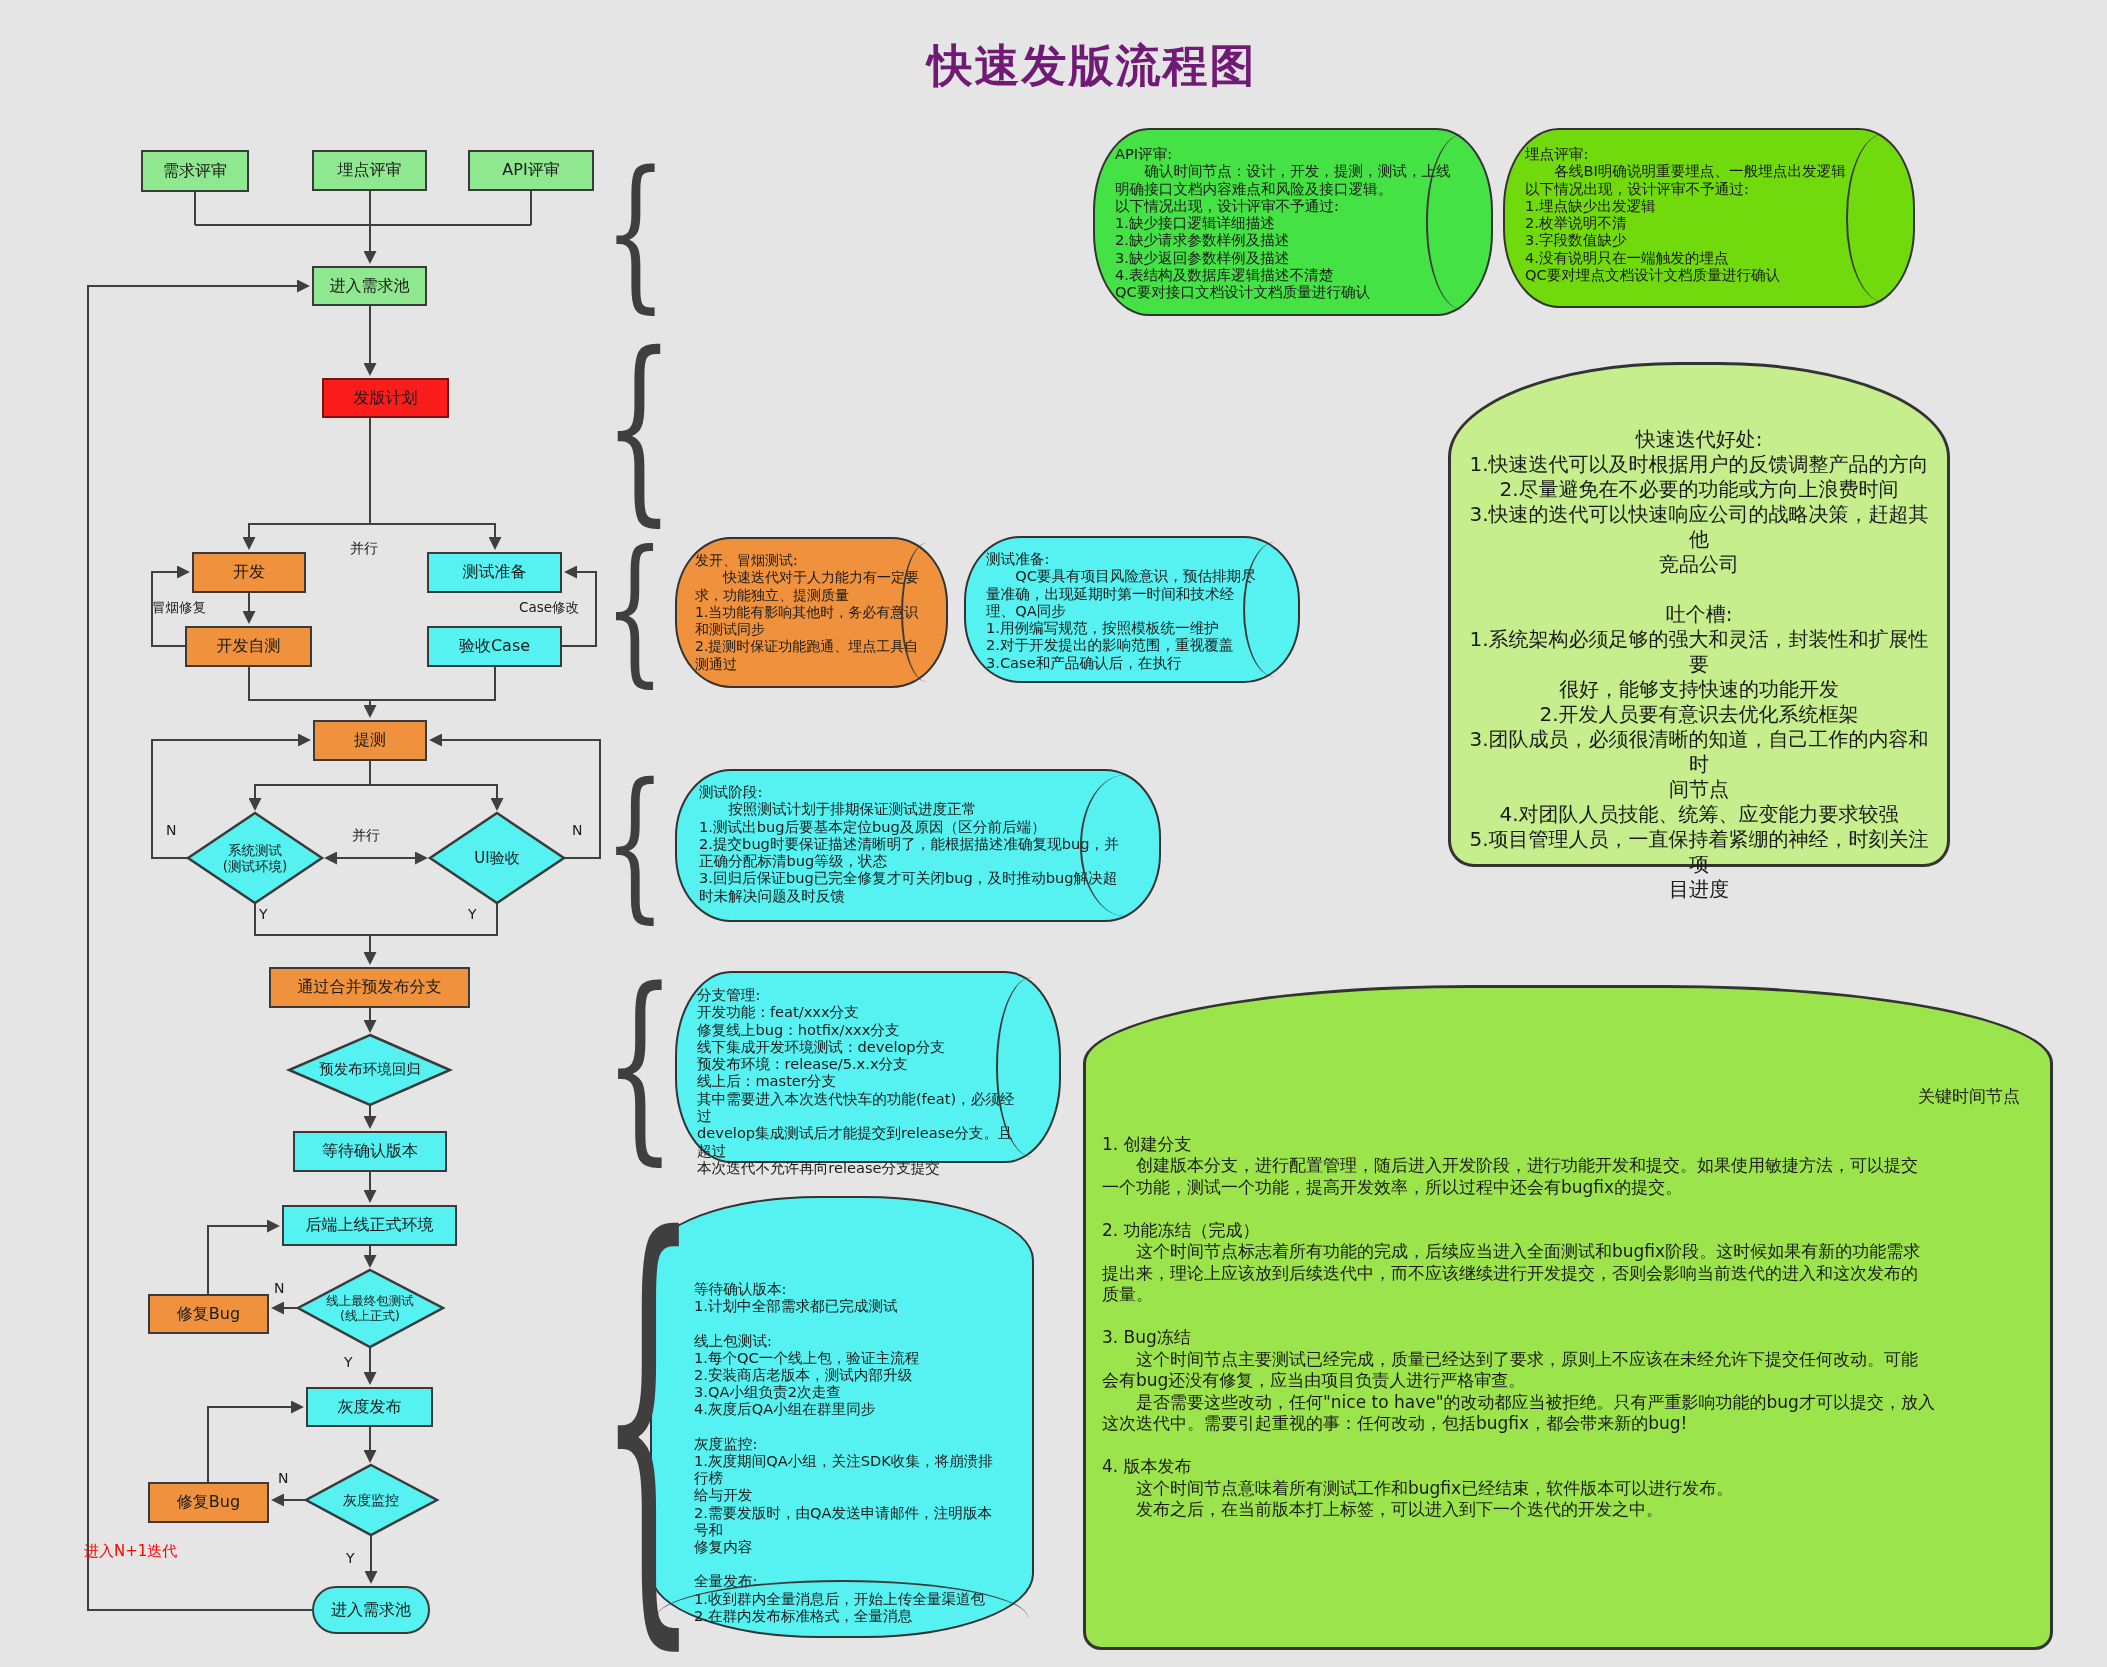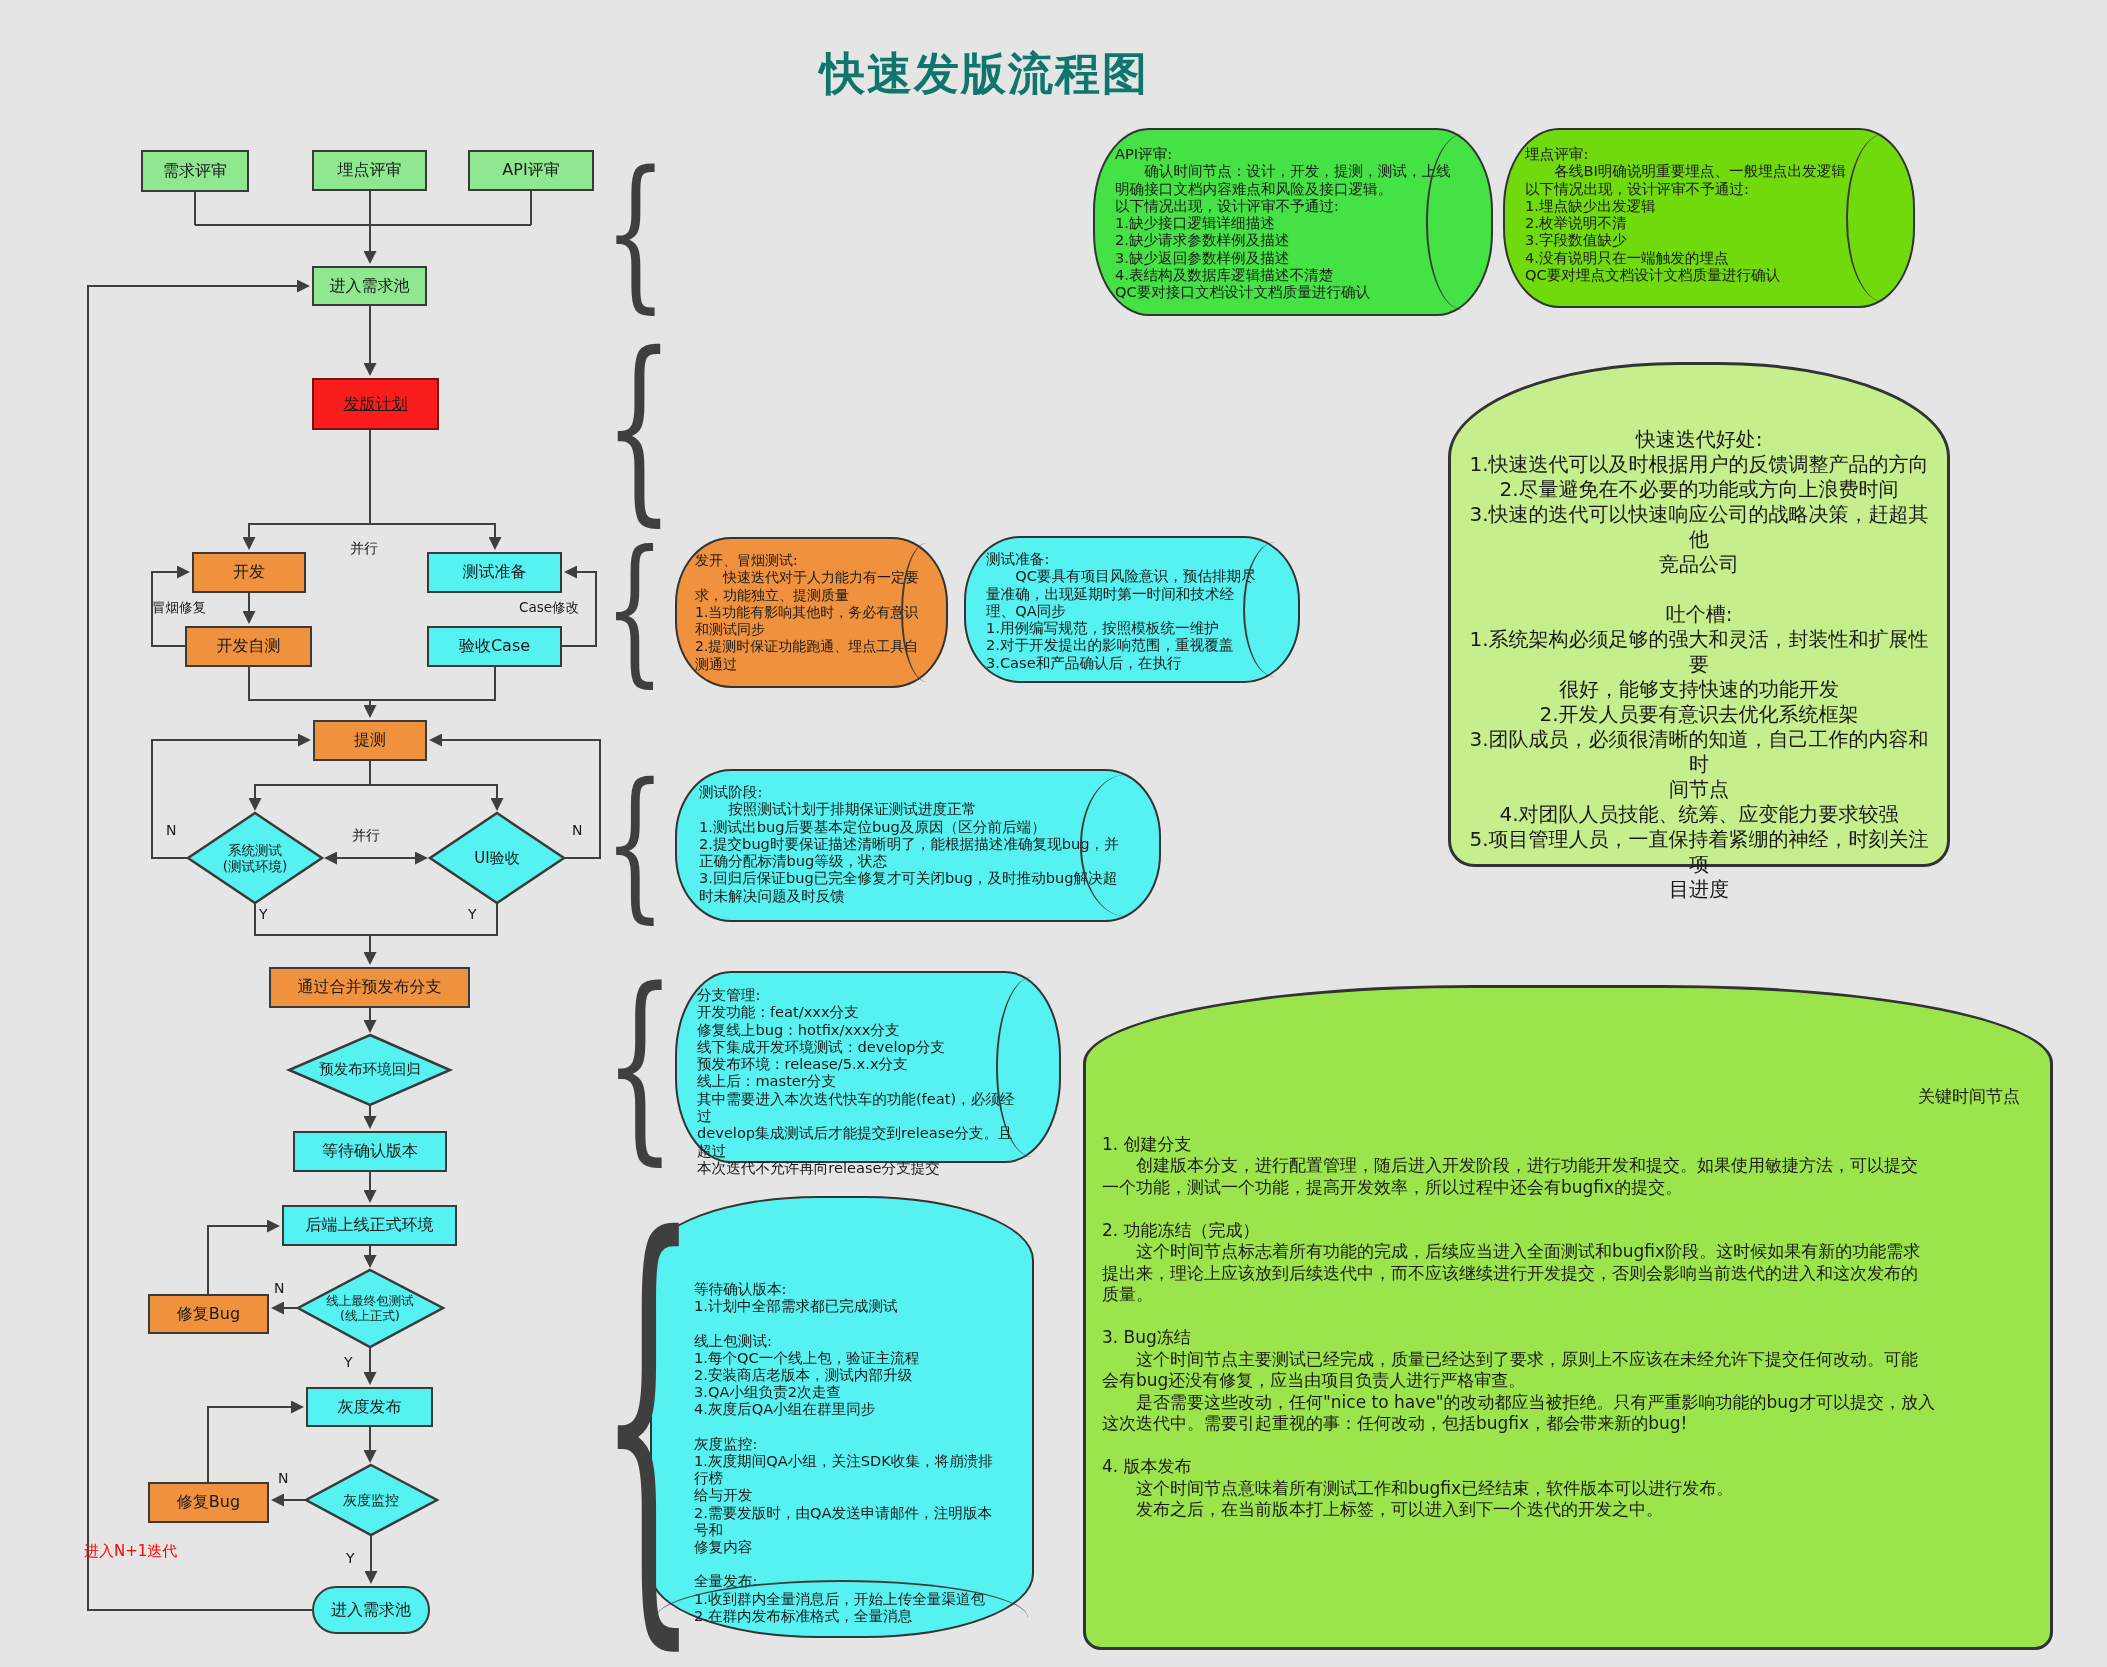--- a/index.html
+++ b/index.html
@@ -1,19 +1,19 @@
 <!DOCTYPE html>
 <html style="--light-green: #8fe88f; --bright-green: #45e245; --chartreuse: #70da0c; --pink: #f2939d; --orange: #f0923d; --cyan: #56f1f1; --red: #fb1c1c; --pale-green: #c6ee8d; --panel-green: #9ce44b;"><head>
 <meta charset="utf-8">
 <style>
   html,body{margin:0;padding:0;background:#e5e5e5;}
   .canvas{position:relative;width:2107px;height:1667px;background:#e5e5e5;
     font-family:"DejaVu Sans",sans-serif;color:#1a1a1a;overflow:hidden;}
-  .title{position:absolute;left:820px;top:44px;width:544px;
-    font-size:45px;font-weight:bold;color:#0f766e;letter-spacing:2px;}
+  .title{position:absolute;left:820px;top:36px;width:544px;text-align:center;
+    font-size:45px;font-weight:bold;color:#701a75;letter-spacing:2px;}
   svg.wires{position:absolute;left:0;top:0;z-index:3;}
   .node{position:absolute;display:flex;align-items:center;justify-content:center;
     border:2.5px solid #3a3a3a;box-sizing:border-box;font-size:16px;text-align:center;
     white-space:pre-line;z-index:4;line-height:1.15;}
   .bg-lgreen{background:var(--light-green);}
   .bg-red{background:var(--red);border-color:#7a1212;}
   .bg-orange{background:var(--orange);}
   .bg-cyan{background:var(--cyan);}
   .stadium{border-radius:26px;}
   .dlabel{position:absolute;transform:translate(-50%,-50%);text-align:center;
@@ -204,21 +204,21 @@
       <polygon points="370,1035 450,1070 370,1105 289,1070"></polygon>
       <polygon points="370,1270 443,1308 370,1347 298,1308"></polygon>
       <polygon points="371,1465 437,1500 371,1535 306,1500"></polygon>
     </g>
   </svg>
 
   <div class="node bg-lgreen" style="left:141px;top:150px;width:108px;height:42px;">需求评审</div>
   <div class="node bg-lgreen" style="left:312px;top:150px;width:115px;height:41px;">埋点评审</div>
   <div class="node bg-lgreen" style="left:468px;top:150px;width:126px;height:41px;">API评审</div>
   <div class="node bg-lgreen" style="left:312px;top:266px;width:115px;height:40px;">进入需求池</div>
-  <div class="node bg-red" style="left:312px;top:378px;width:127px;height:52px;text-decoration:underline;">发版计划</div>
+  <div class="node bg-red" style="left:322px;top:378px;width:127px;height:40px;">发版计划</div>
   <div class="node bg-orange" style="left:192px;top:552px;width:114px;height:41px;">开发</div>
   <div class="node bg-cyan" style="left:427px;top:552px;width:135px;height:41px;">测试准备</div>
   <div class="node bg-orange" style="left:185px;top:626px;width:127px;height:41px;">开发自测</div>
   <div class="node bg-cyan" style="left:427px;top:626px;width:135px;height:41px;">验收Case</div>
   <div class="node bg-orange" style="left:313px;top:720px;width:114px;height:41px;">提测</div>
   <div class="node bg-orange" style="left:269px;top:967px;width:201px;height:41px;">通过合并预发布分支</div>
   <div class="node bg-cyan" style="left:293px;top:1131px;width:154px;height:41px;">等待确认版本</div>
   <div class="node bg-cyan" style="left:282px;top:1205px;width:175px;height:41px;">后端上线正式环境</div>
   <div class="node bg-orange" style="left:148px;top:1294px;width:121px;height:40px;">修复Bug</div>
   <div class="node bg-cyan" style="left:306px;top:1387px;width:127px;height:40px;">灰度发布</div>

